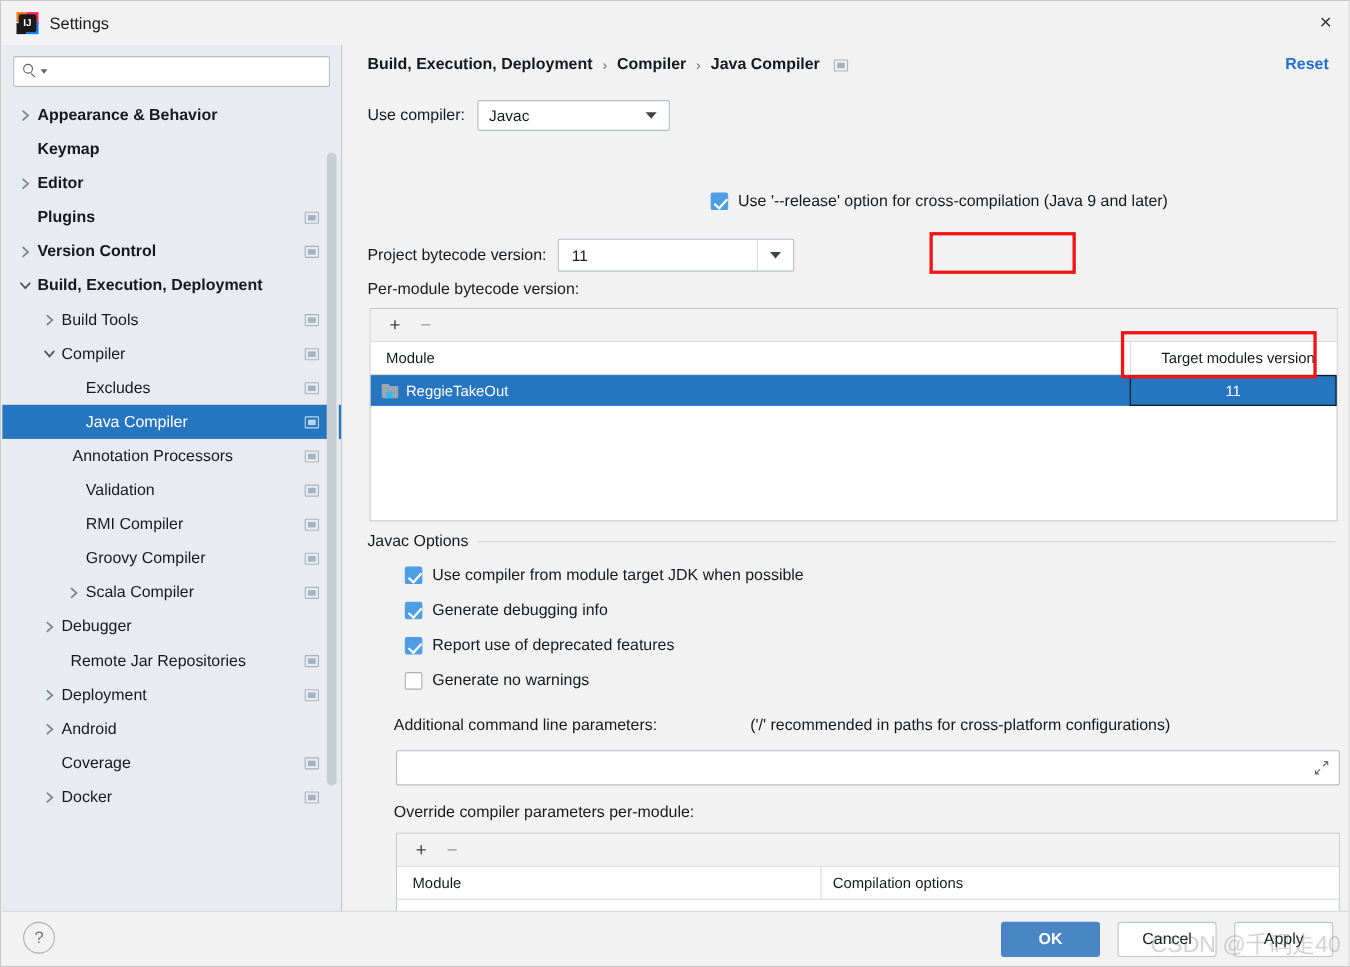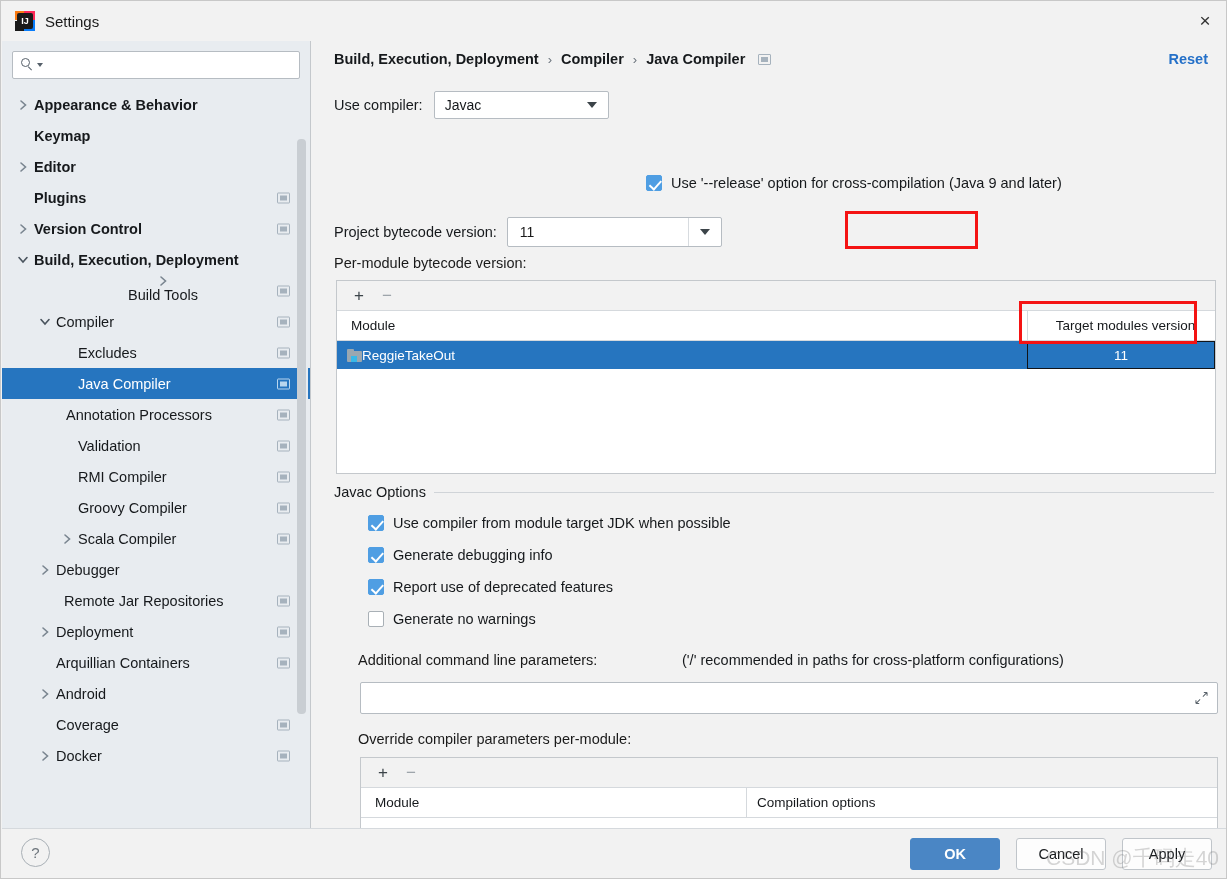--- a/index.html
+++ b/index.html
@@ -223,21 +223,21 @@
   }
   .th-module { flex: 1; padding-left: 14px; }
   .th-target {
     width: 188px; padding-left: 8px; border-left: 1px solid #d5d9dd; height: 100%;
     display: flex; align-items: center; justify-content: center;
   }
   .tbl-row {
     height: 28px; display: flex; align-items: center;
     background: #2675bf; color: #ffffff; font-size: 13.5px;
   }
-  .td-module { flex: 1; padding-left: 10px; display: flex; align-items: center; gap: 0; }
+  .td-module { flex: 1; padding-left: 10px; display: flex; align-items: center; gap: 7px; }
   .mod-icon { width: 15px; height: 13px; position: relative; flex: none; }
   .mod-icon .f-body { position: absolute; left: 0; top: 2px; width: 15px; height: 11px; background: #9aa7b0; border-radius: 1px; }
   .mod-icon .f-tab { position: absolute; left: 0; top: 0; width: 7px; height: 3px; background: #9aa7b0; border-radius: 1px 1px 0 0; }
   .mod-icon .f-badge { position: absolute; left: 4px; bottom: 0; width: 6px; height: 6px; background: #38b8e8; }
   .td-target {
     width: 188px; height: 100%;
     display: flex; align-items: center; justify-content: center;
     border: 1.5px solid #111418; background: #2675bf;
   }
 
@@ -377,21 +377,21 @@
           </span>
         </div>
         <div class="tree-row" style="padding-left: 10px;">
           <span class="chev">
             <svg width="12" height="9" viewBox="0 0 12 9">
               <path d="M2 2.5 L6 7 L10 2.5" stroke="#4a545e" stroke-width="1.6" fill="none" stroke-linecap="round"></path>
             </svg>
           </span>
           <span class="tree-label bold">Build, Execution, Deployment</span>
         </div>
-        <div class="tree-row" style="padding-left: 32px; flex-direction: column;">
+        <div class="tree-row" style="padding-left: 32px;">
           <span class="chev">
             <svg width="9" height="12" viewBox="0 0 9 12">
               <path d="M2 2 L6.5 6 L2 10" stroke="#7a8590" stroke-width="1.6" fill="none" stroke-linecap="round"></path>
             </svg>
           </span>
           <span class="tree-label">Build Tools</span>
           <span class="badge-icon">
             <span class="b-out"></span>
             <span class="b-in"></span>
           </span>
@@ -484,28 +484,20 @@
             <span class="b-in"></span>
           </span>
         </div>
         <div class="tree-row" style="padding-left: 32px;">
           <span class="chev">
             <svg width="9" height="12" viewBox="0 0 9 12">
               <path d="M2 2 L6.5 6 L2 10" stroke="#7a8590" stroke-width="1.6" fill="none" stroke-linecap="round"></path>
             </svg>
           </span>
           <span class="tree-label">Deployment</span>
-          <span class="badge-icon">
-            <span class="b-out"></span>
-            <span class="b-in"></span>
-          </span>
-        </div>
-        <div class="tree-row" style="padding-left: 32px;">
-          <span class="chev"></span>
-          <span class="tree-label">Arquillian Containers</span>
           <span class="badge-icon">
             <span class="b-out"></span>
             <span class="b-in"></span>
           </span>
         </div>
         <div class="tree-row" style="padding-left: 32px;">
           <span class="chev">
             <svg width="9" height="12" viewBox="0 0 9 12">
               <path d="M2 2 L6.5 6 L2 10" stroke="#7a8590" stroke-width="1.6" fill="none" stroke-linecap="round"></path>
             </svg>

